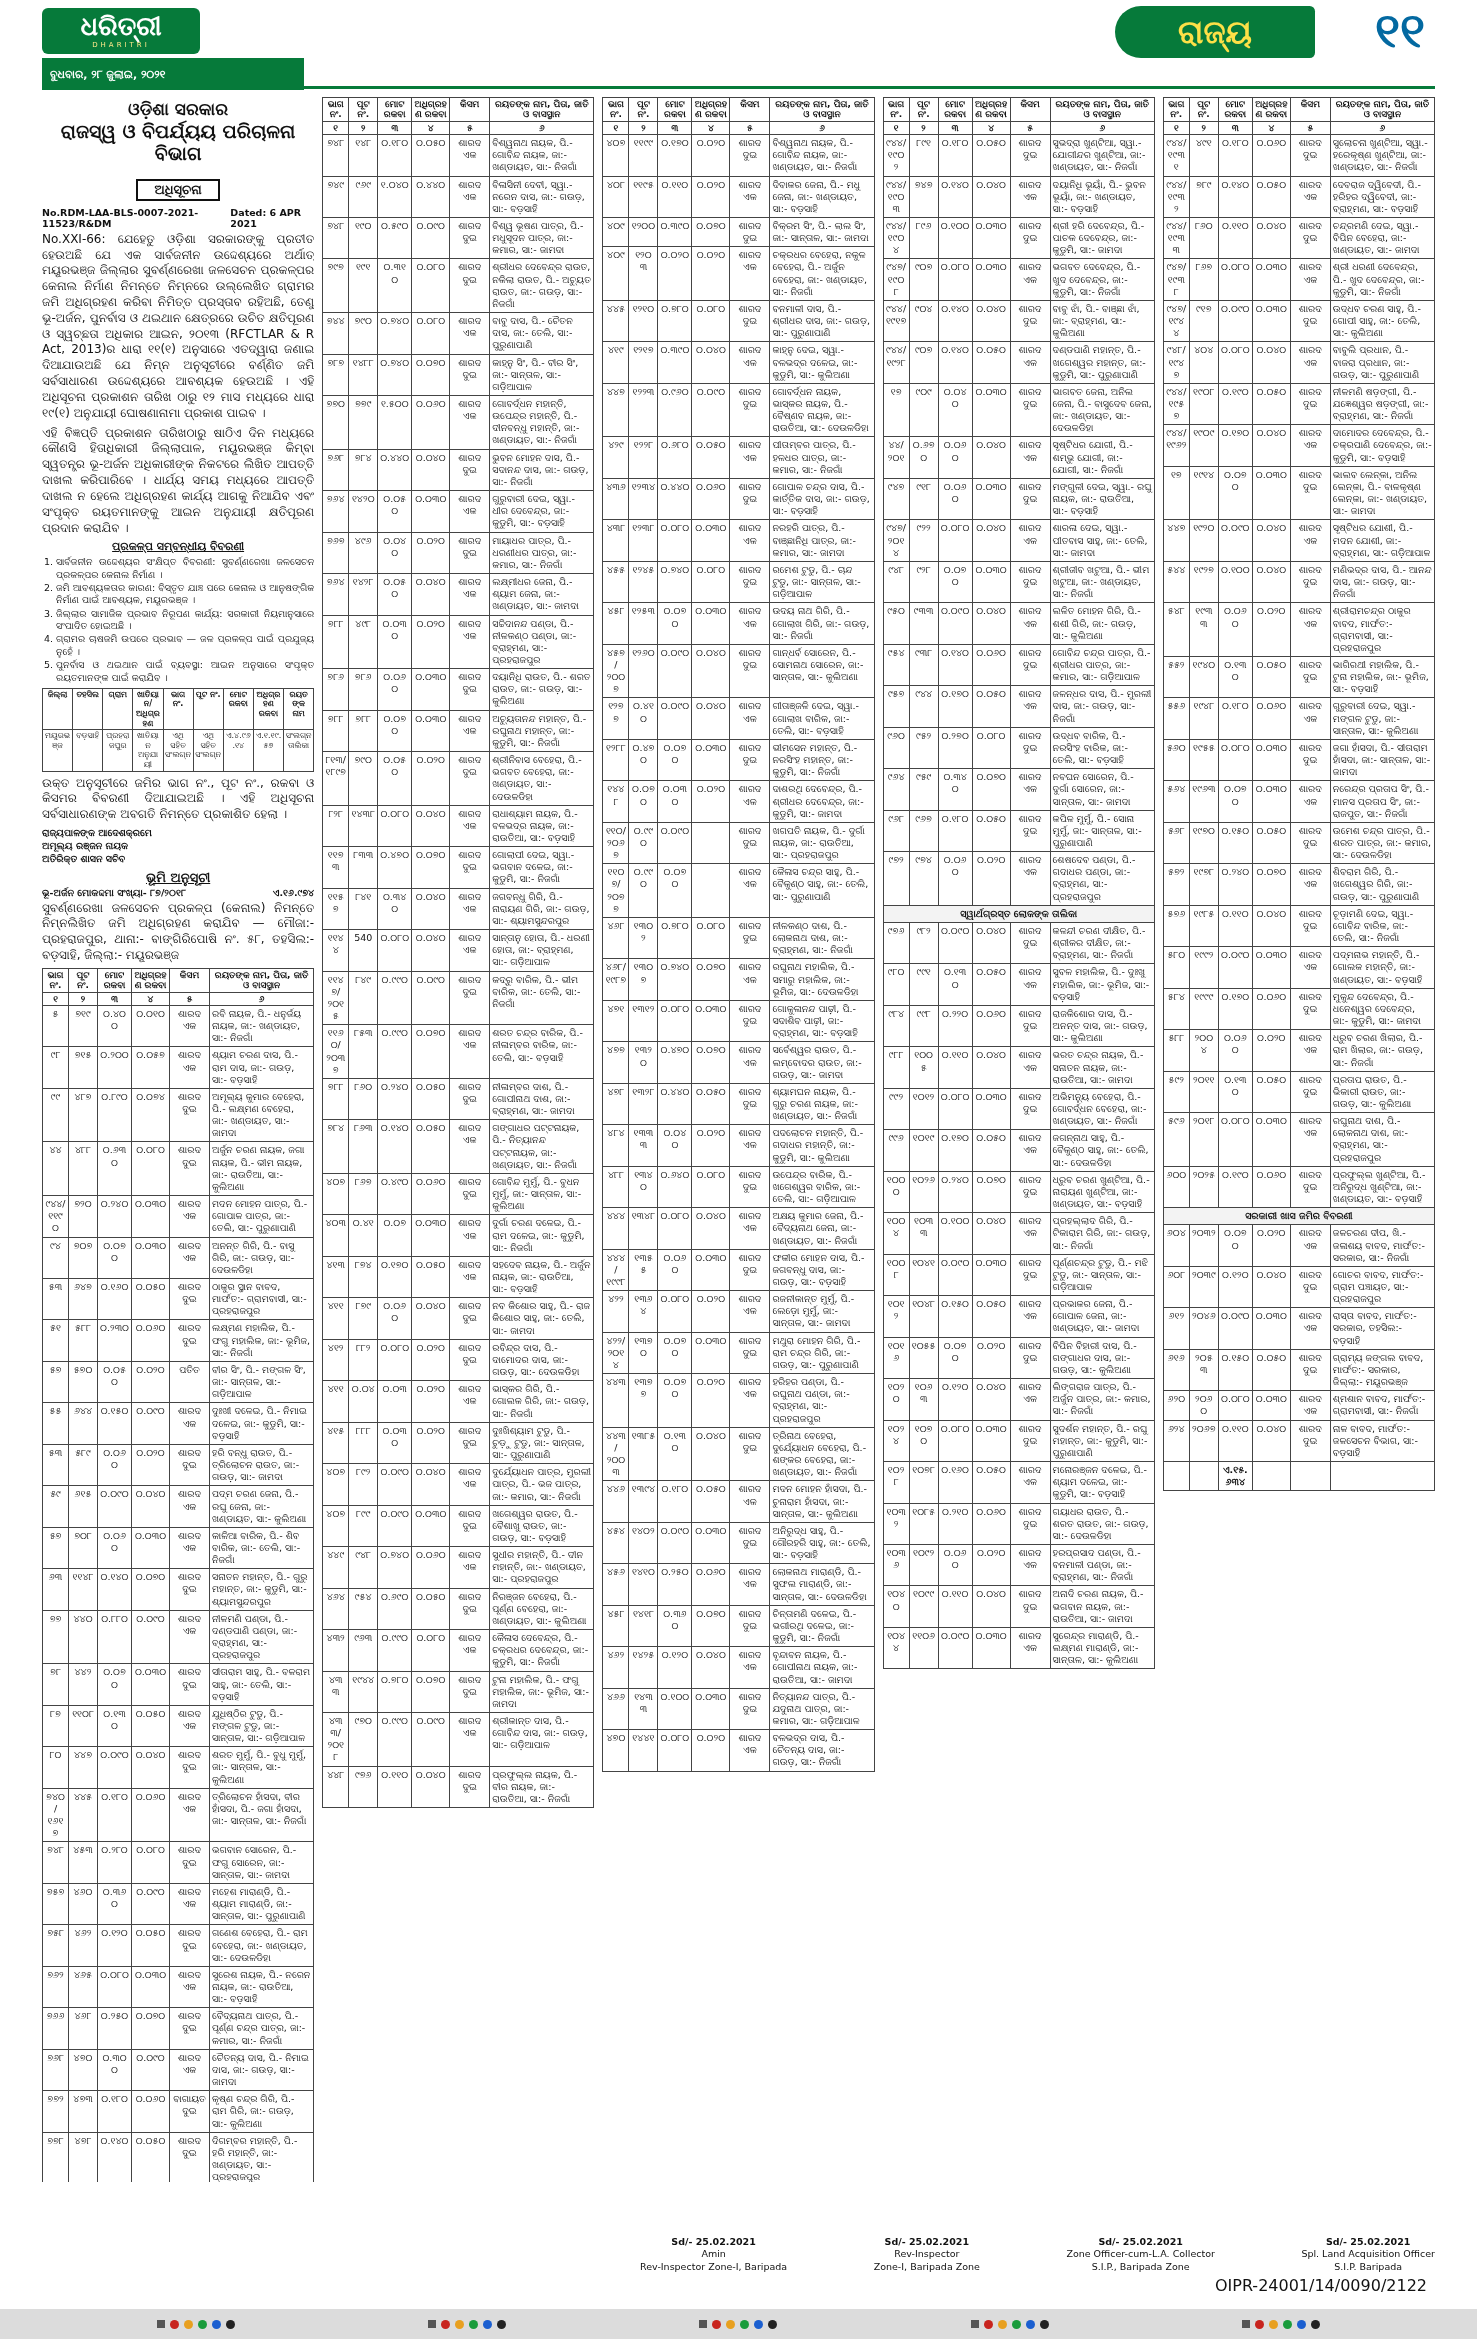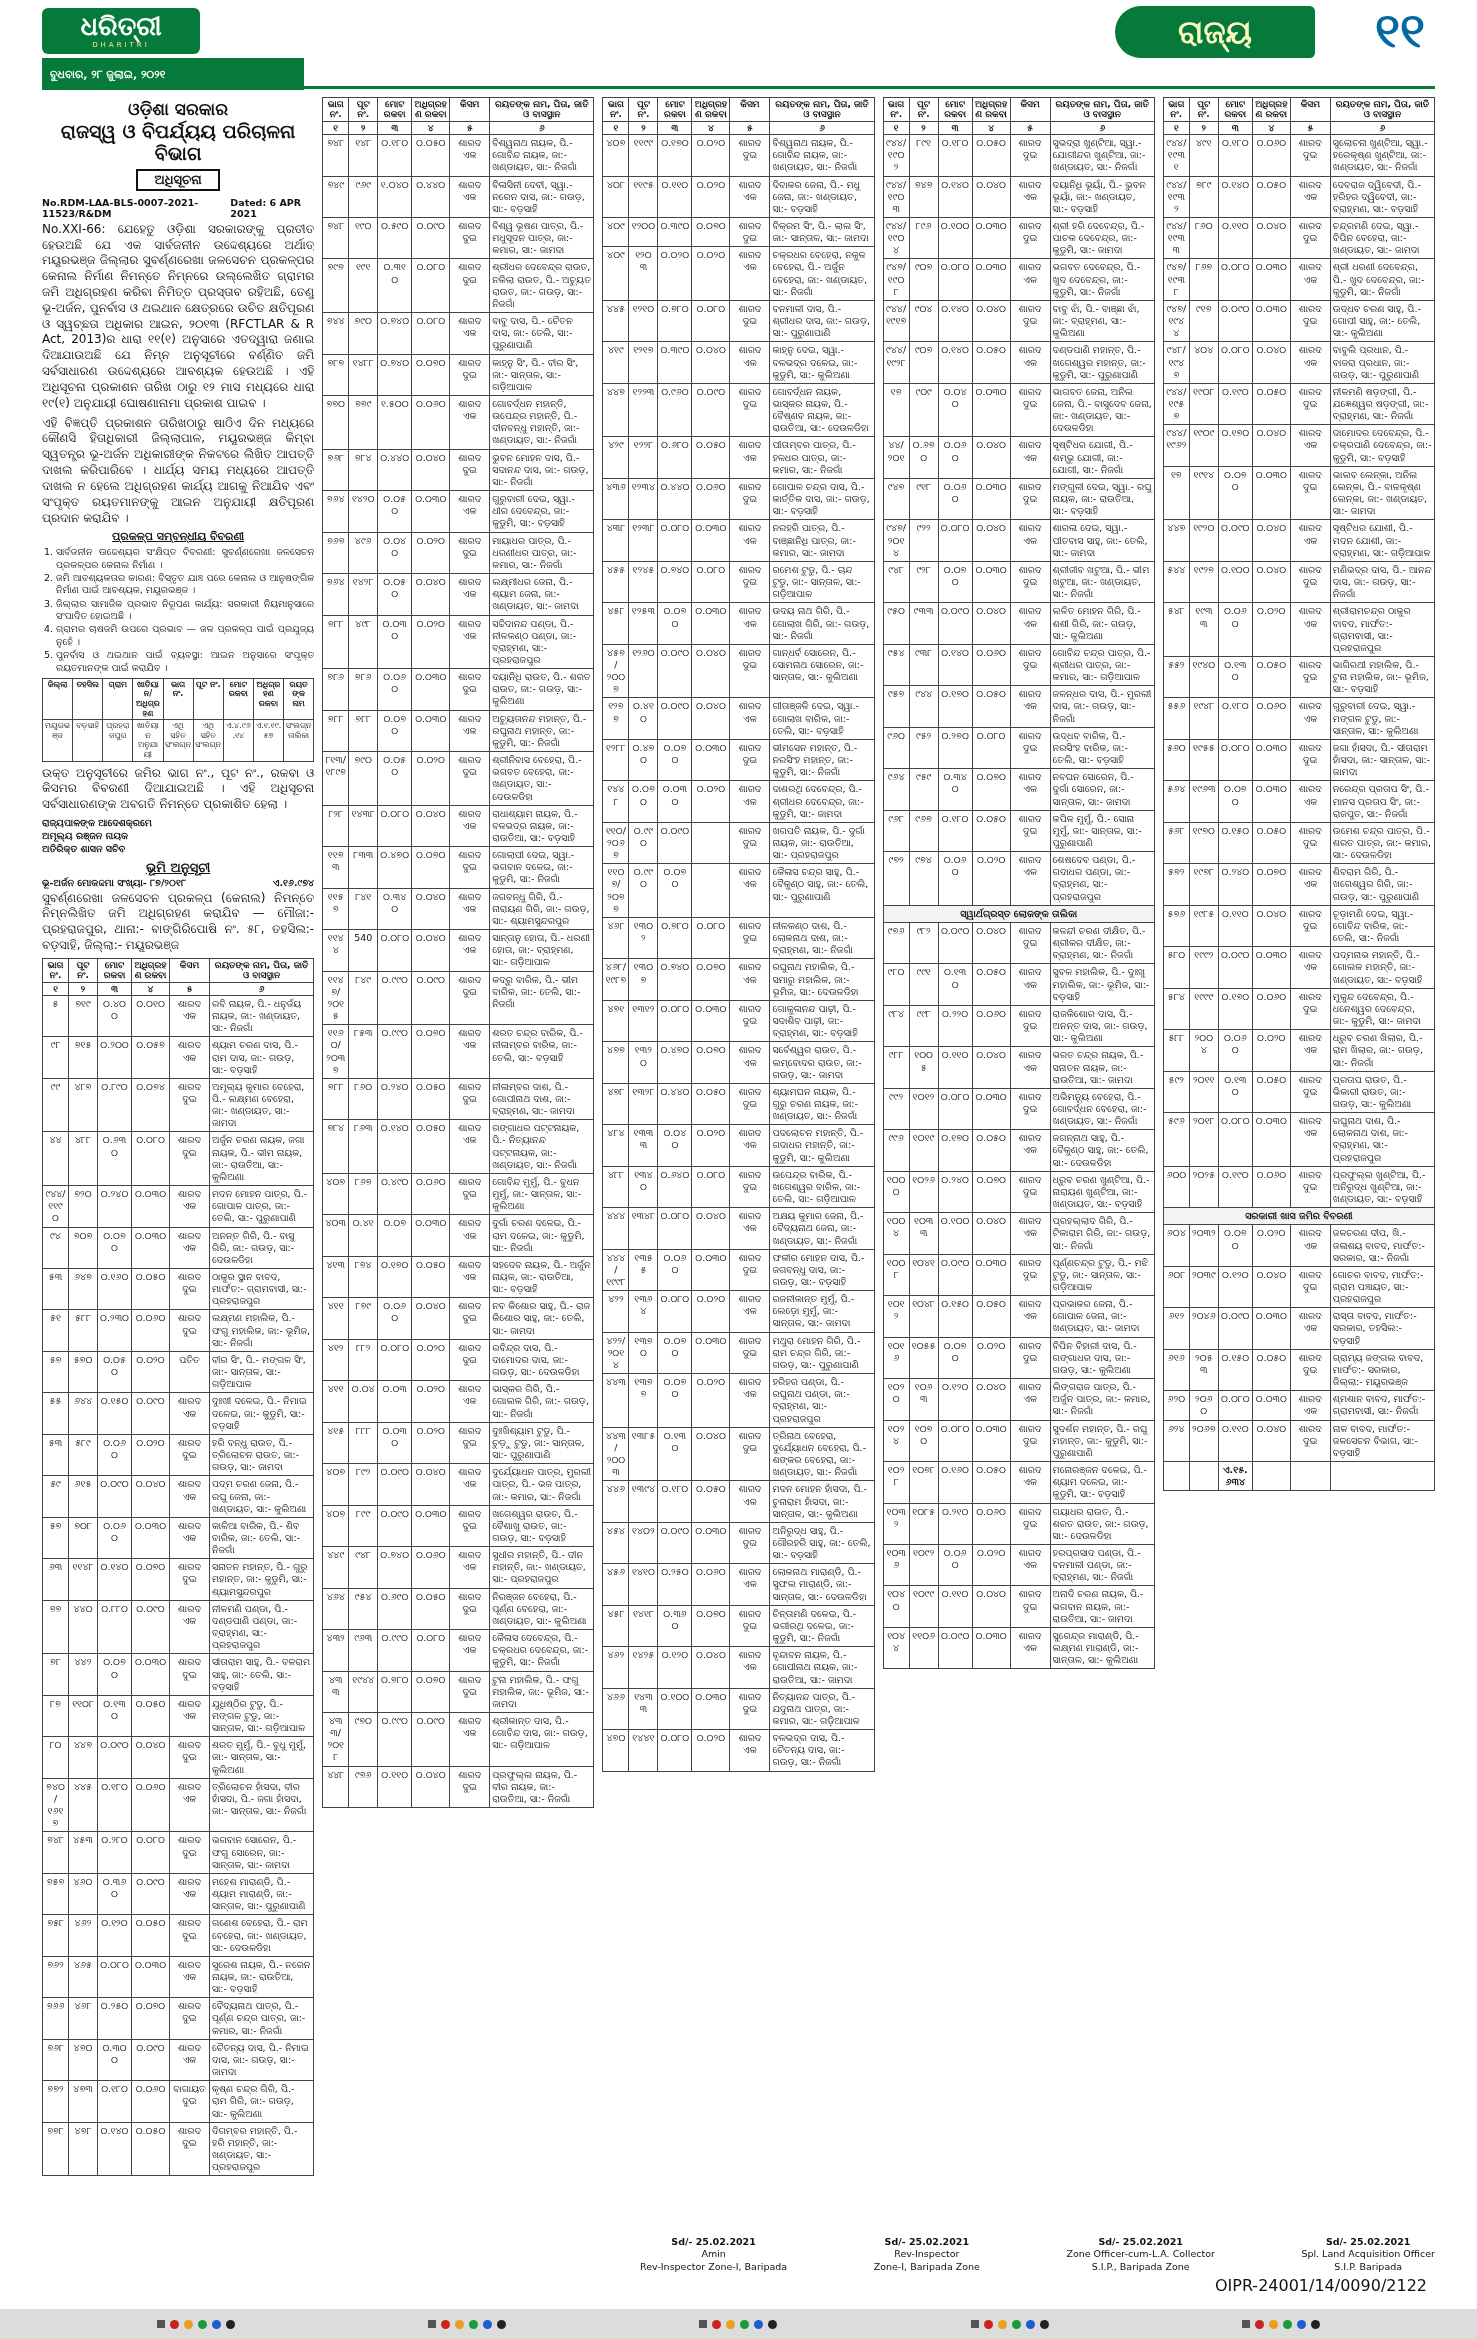--- a/index.html
+++ b/index.html
@@ -6,34 +6,34 @@
   .page{position:relative;width:1477px;height:2339px;margin:0 auto;background:#fff;
         font-family:"DejaVu Sans","Liberation Sans",sans-serif;color:#111;overflow:hidden}
   
   .masthead{position:relative;height:86px;margin:0 42px}
   .logo-box{position:absolute;left:0;top:8px;width:158px;height:46px;background:#067a3a;border-radius:6px;
             display:flex;flex-direction:column;align-items:center;justify-content:center}
   .logo-box .logo-main{color:#fff;font-weight:bold;font-size:26px;line-height:1}
   .logo-box .logo-sub{color:#ffe98a;font-size:7px;letter-spacing:3px;margin-top:2px}
   .date-strip{position:absolute;left:0;top:58px;width:262px;height:32px;background:#067a3a;color:#fff;
               font-size:11px;font-weight:bold;display:flex;align-items:center;padding-left:8px;box-sizing:border-box}
-  .section-badge{position:absolute;right:120px;top:6px;width:200px;height:52px;background:#067a3a;color:#fef9c3;
+  .section-badge{position:absolute;right:120px;top:6px;width:200px;height:52px;background:#067a3a;color:#fde047;
                  border-radius:30px 6px 6px 30px;display:flex;align-items:center;justify-content:center;
                  font-size:32px;font-weight:bold}
   .page-no{position:absolute;right:10px;top:2px;color:#0369a1;font-size:48px;font-weight:bold}
   .mast-rule{height:3px;background:#067a3a;margin:0 42px}
   
   .cols{display:flex;gap:8px;margin:8px 42px 0;height:2085px}
   .col{flex:1 1 0;min-width:0;overflow:hidden}
   
   .gov-head{text-align:center;margin-top:2px}
   .govt-title{font-size:17px;font-weight:bold}
   .dept-title{font-size:19px;font-weight:bold;line-height:1.15;margin-top:2px}
   .noti-box{display:inline-block;border:2px solid #111;font-weight:bold;font-size:13px;
-            padding:1px 16px;margin-top:4px}
+            padding:1px 16px;margin-top:14px}
   .ref-row{display:flex;justify-content:space-between;font-size:9.5px;font-weight:bold;margin:6px 0 3px}
   p.body{font-size:12px;line-height:1.32;text-align:justify;margin:0 0 4px}
   .list-title{text-align:center;font-weight:bold;font-size:11px;margin:3px 0;text-decoration:underline}
   ol.plist{margin:0 0 4px;padding-left:14px;font-size:9.5px;line-height:1.3}
   ol.plist li{margin-bottom:1px;text-align:justify}
   .order-block{text-align:left;font-size:9.5px;line-height:1.35;margin:4px 0;font-weight:bold}
   .ls-title{text-align:center;font-weight:bold;font-size:13px;margin:4px 0 1px;text-decoration:underline}
   .ls-case{display:flex;justify-content:space-between;font-size:9.5px;font-weight:bold;margin-bottom:2px}
   
   table.land{width:100%;border-collapse:collapse;table-layout:fixed}

